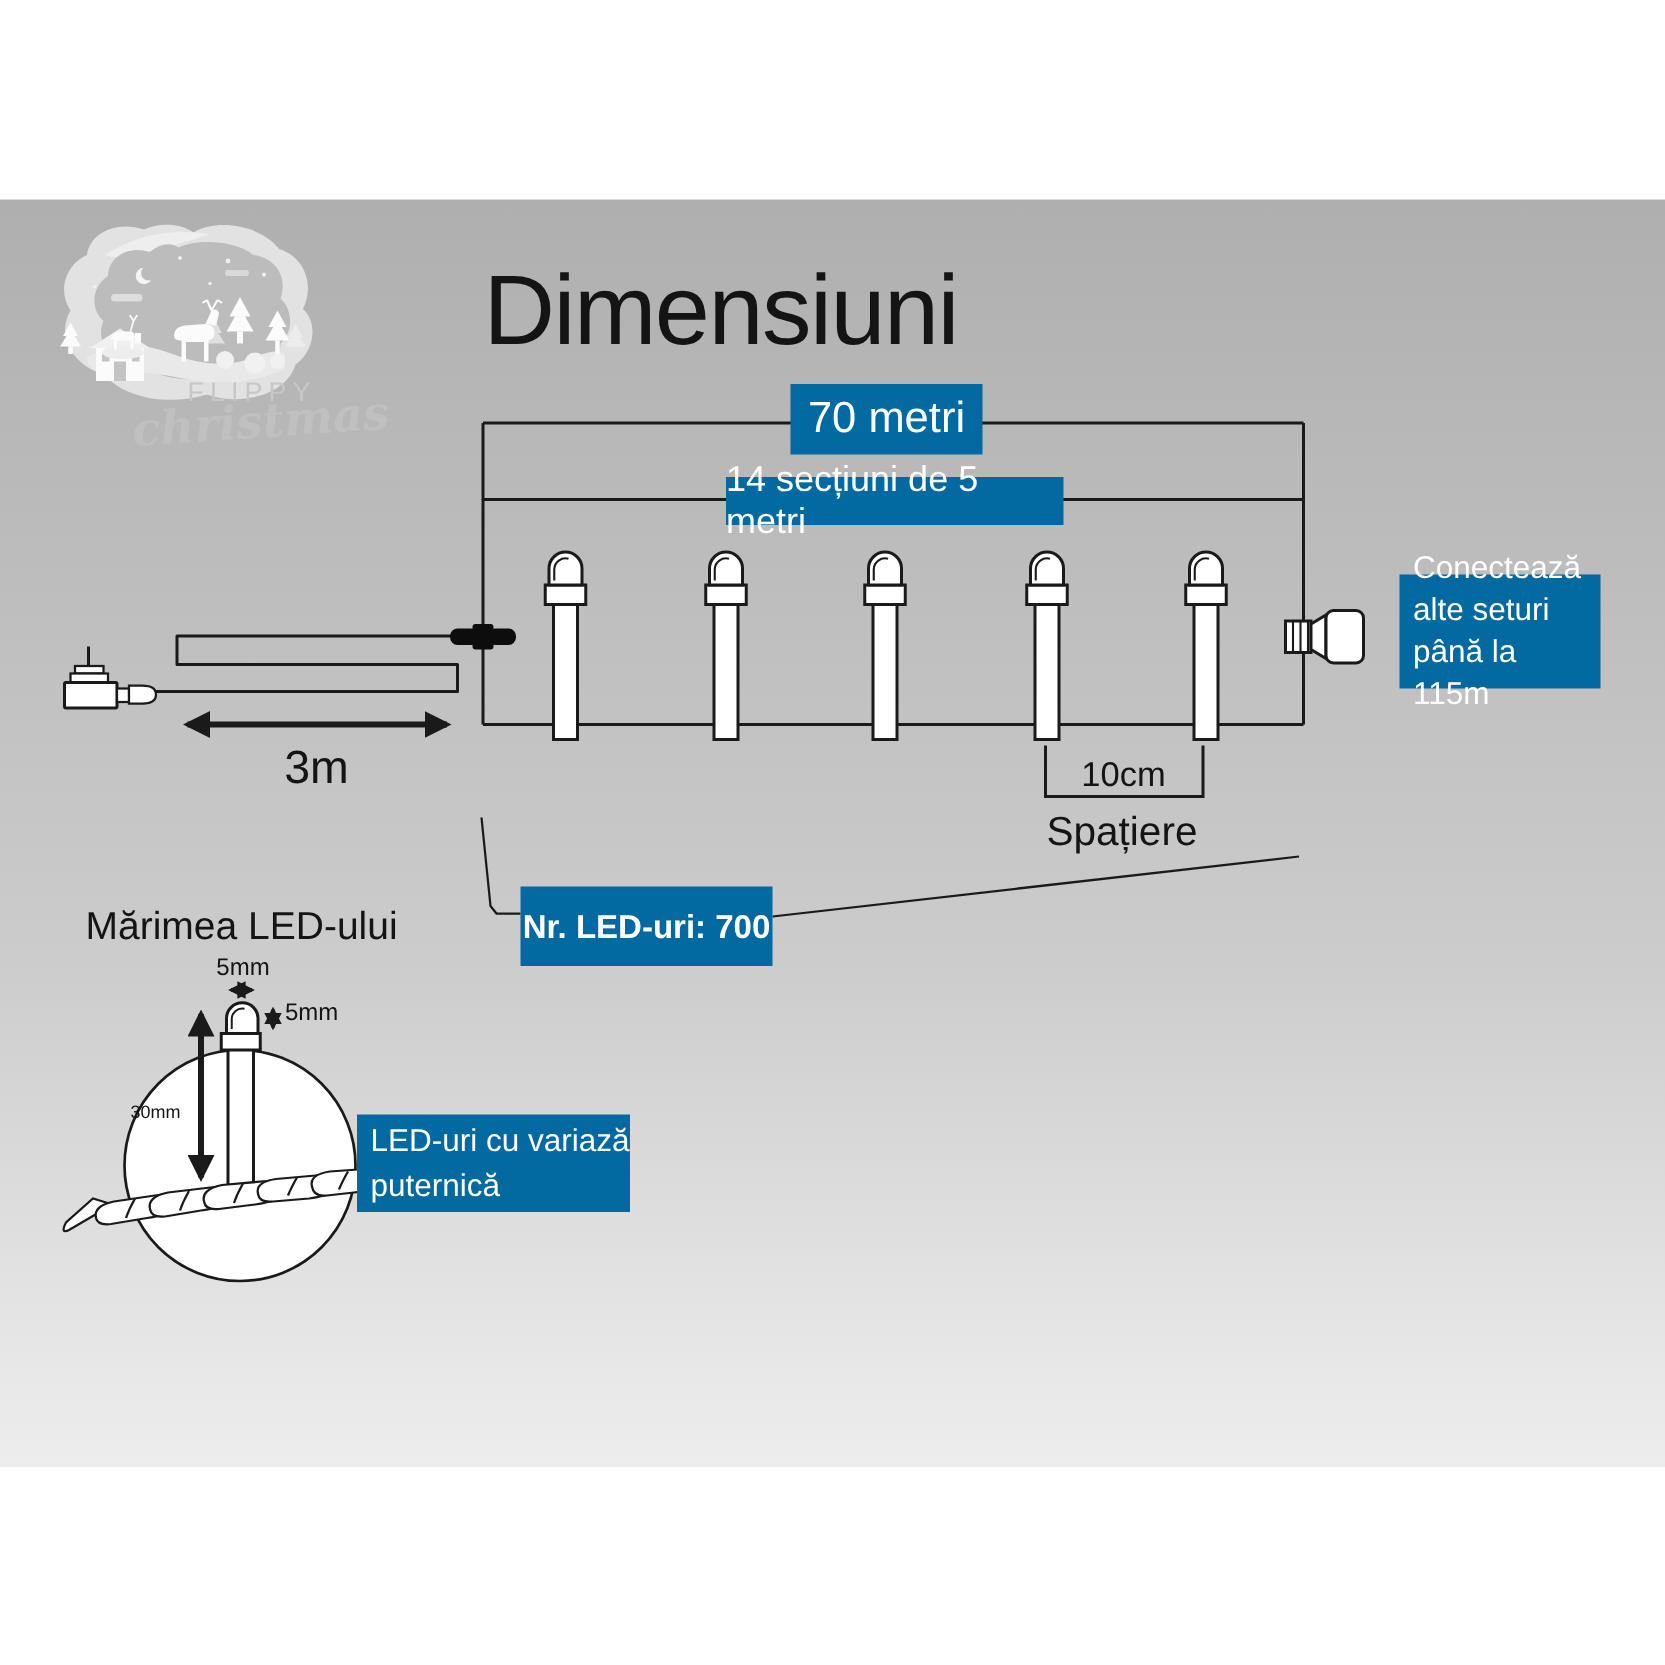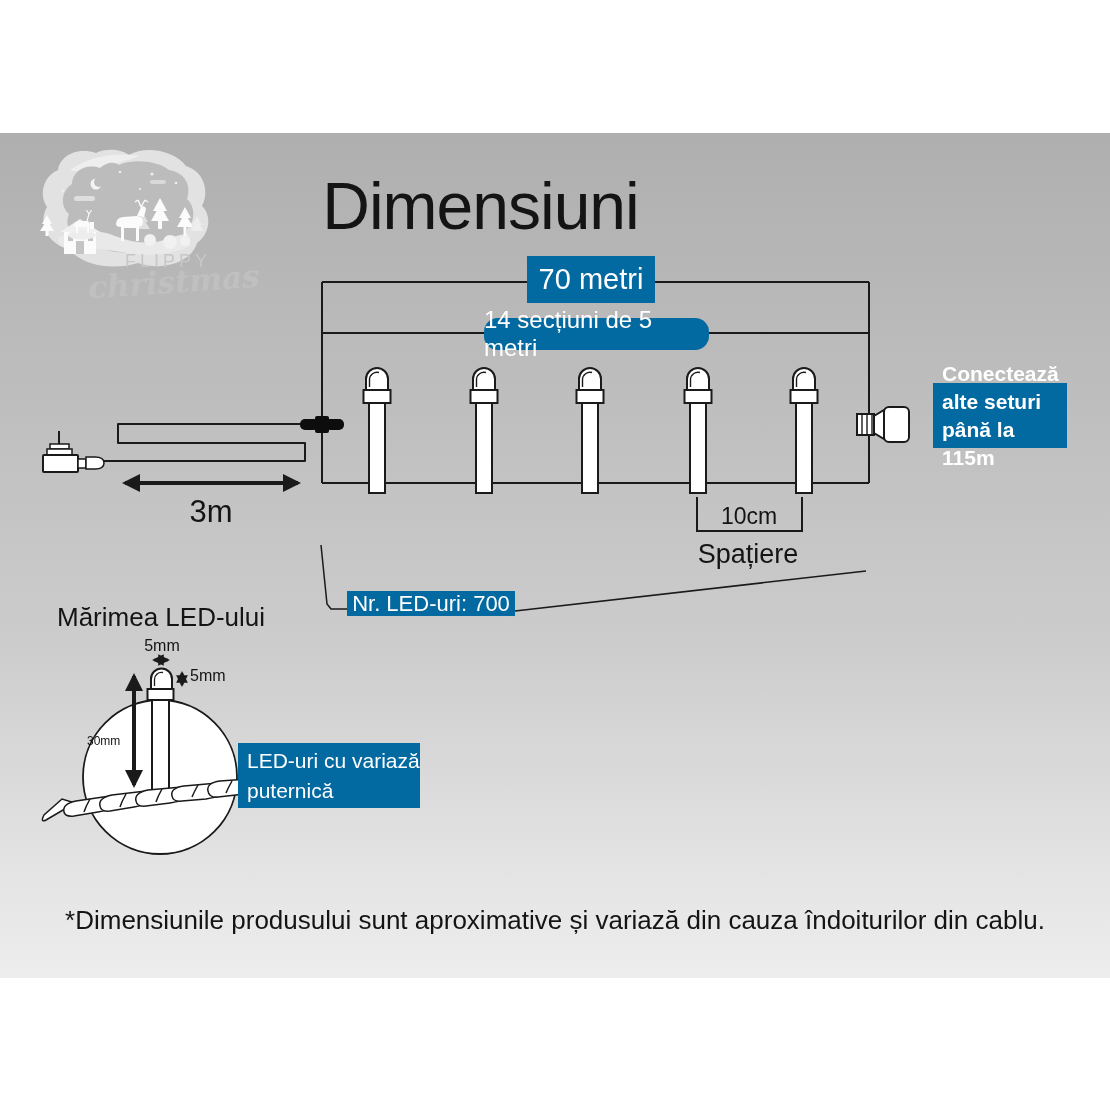--- a/index.html
+++ b/index.html
@@ -8,23 +8,23 @@
   .abs{position:absolute;}
   #gray-band{left:0;top:133px;width:1110px;height:845px;
     background:linear-gradient(180deg,#afafaf 0%,#bdbdbd 30%,#cccccc 60%,#e6e6e6 90%,#ededed 100%);}
   #diagram-svg{left:0;top:0;width:1110px;height:1110px;}
   .txt{color:#141414;}
   .box{background:#0369a1;color:#ffffff;display:flex;align-items:center;justify-content:center;
        white-space:pre-line;}
   .box.leftalign{justify-content:flex-start;text-align:left;}
   #page-title{left:0;top:168px;width:961px;text-align:center;font-size:66px;letter-spacing:-1px;}
   #label-70m{left:527px;top:256px;width:128px;height:47px;font-size:29px;}
-  #label-sections{left:484px;top:318px;width:225px;height:32px;font-size:24px;border-radius:14px;}
-  #label-connect{left:933px;top:383px;width:134px;height:65px;font-size:21px;line-height:28px;padding-left:9px;box-sizing:border-box;font-weight:bold;}
-  #label-ledcount{left:347px;top:591px;width:168px;height:25px;font-size:22px;}
+  #label-sections{left:484px;top:318px;width:225px;height:32px;font-size:24px;}
+  #label-connect{left:933px;top:383px;width:134px;height:76px;font-size:21px;line-height:28px;padding-left:9px;box-sizing:border-box;}
+  #label-ledcount{left:347px;top:591px;width:168px;height:53px;font-size:22px;font-weight:bold;}
   #label-callout{left:238px;top:743px;width:182px;height:65px;font-size:21px;line-height:30px;padding-left:9px;box-sizing:border-box;}
   #label-3m{left:151px;top:494px;width:120px;text-align:center;font-size:31px;}
   #label-10cm{left:689px;top:503px;width:120px;text-align:center;font-size:23px;}
   #label-spatiere{left:668px;top:539px;width:160px;text-align:center;font-size:27px;}
   #ledsize-title{left:57px;top:602px;font-size:26px;}
   #label-5mm-w{left:131px;top:637px;width:62px;text-align:center;font-size:16px;}
   #label-5mm-h{left:190px;top:667px;font-size:16px;}
   #label-30mm{left:87px;top:734px;font-size:12px;}
   #footnote{left:0;top:905px;width:1110px;text-align:center;font-size:26px;}
   #logo-flippy{left:118px;top:251px;width:100px;text-align:center;font-size:18px;
@@ -200,14 +200,13 @@
 
   <div id="label-3m" class="abs txt">3m</div>
   <div id="label-10cm" class="abs txt">10cm</div>
   <div id="label-spatiere" class="abs txt">Spațiere</div>
 
   <div id="ledsize-title" class="abs txt">Mărimea LED-ului</div>
   <div id="label-5mm-w" class="abs txt">5mm</div>
   <div id="label-5mm-h" class="abs txt">5mm</div>
   <div id="label-30mm" class="abs txt">30mm</div>
 
-  <div id="footnote" class="abs txt">*Dimensiunile produsului sunt aproximative și variază din cauza îndoiturilor din cablu.</div>
 </div>
 
 </body></html>

